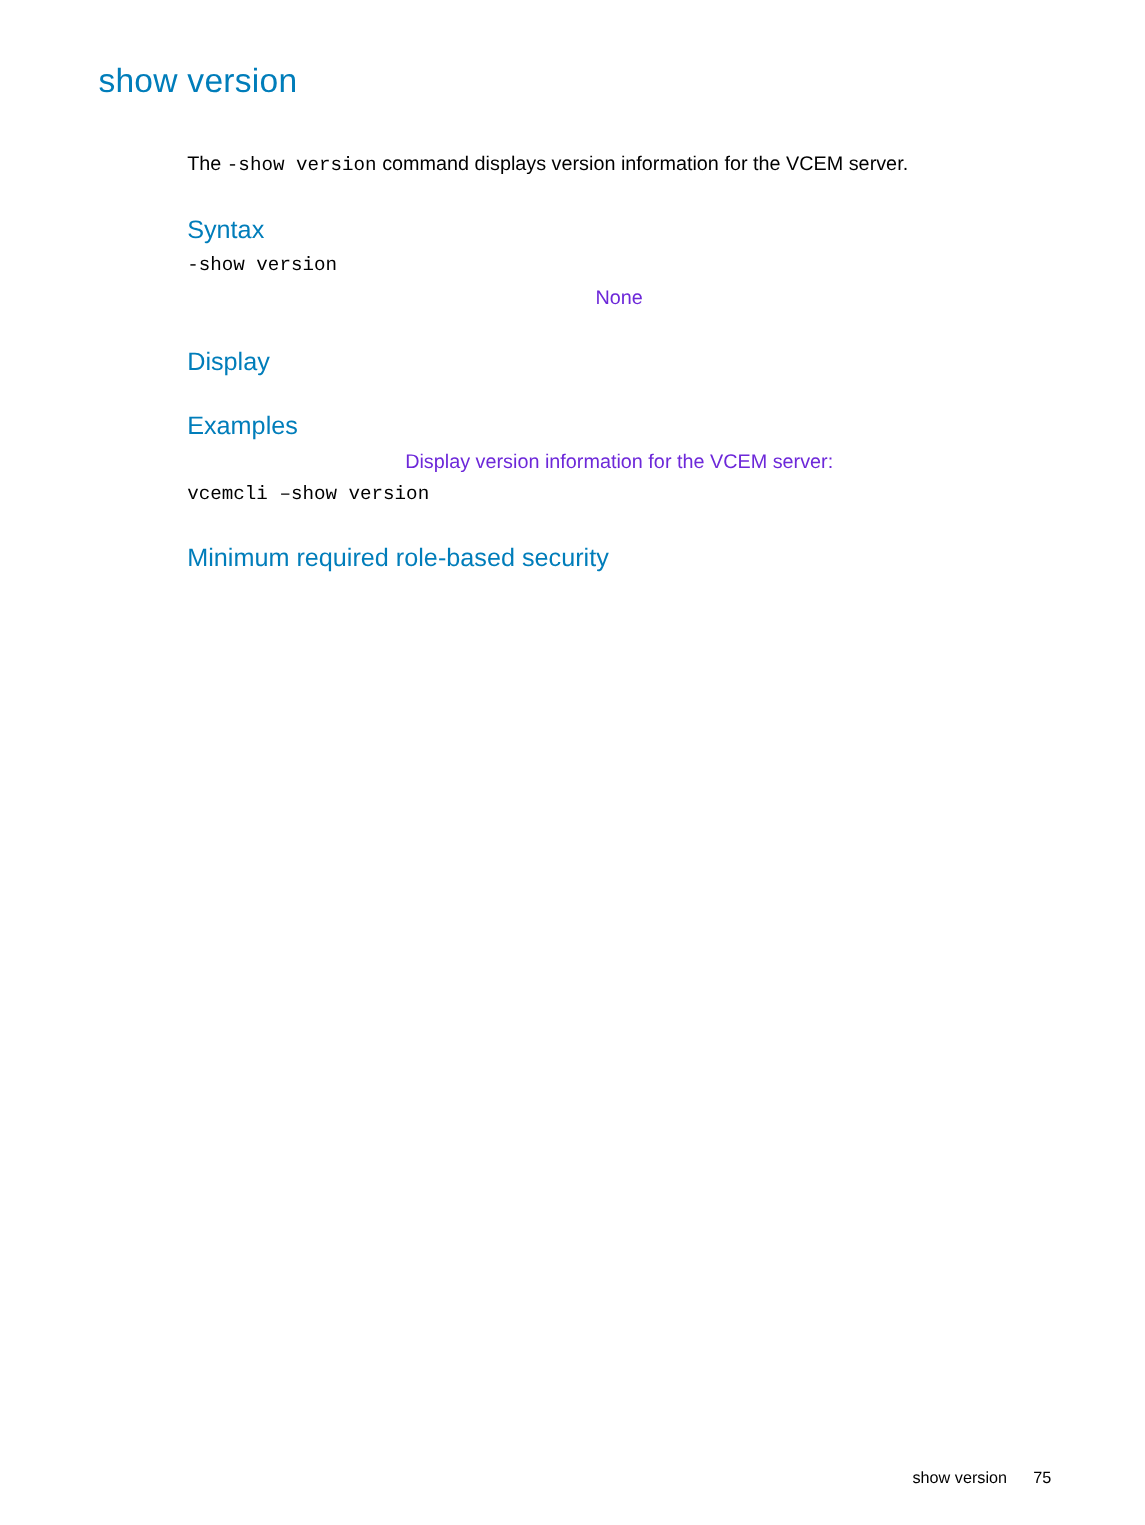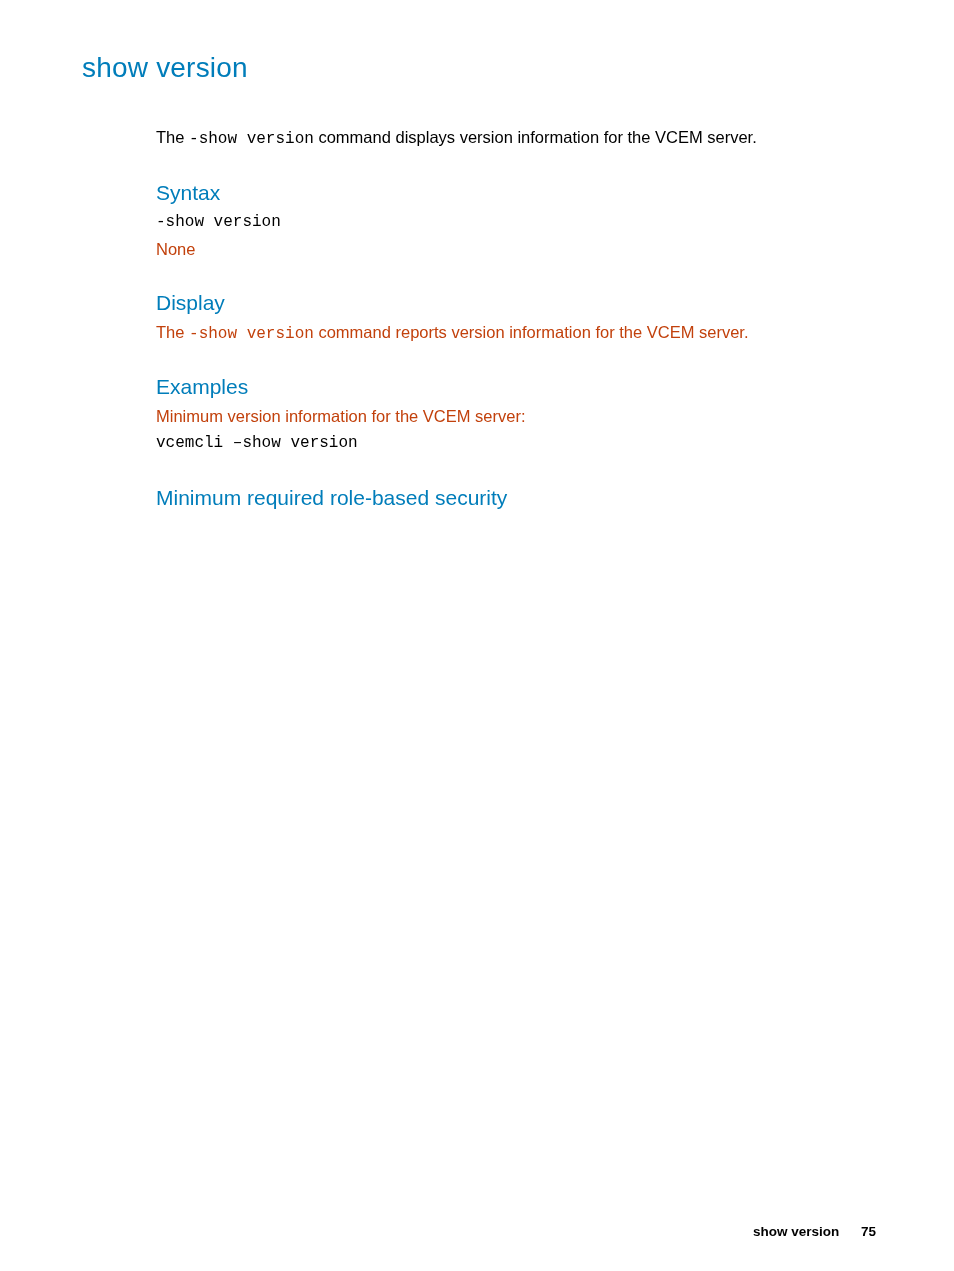--- a/index.html
+++ b/index.html
@@ -45,37 +45,38 @@
     .section-heading {
       font-size: 21px;
       font-weight: 300;
       color: #007dba;
       margin-top: 30px;
       margin-bottom: 6px;
     }
     .body-text {
       font-size: 16.5px;
       font-weight: 300;
-      color: #c2410c;
+      color: #6d28d9;
       line-height: 1.4;
       margin-bottom: 4px;
+      text-align: center;
     }
     .code-line {
       font-family: 'Courier New', Courier, monospace;
       font-size: 16px;
       color: #000000;
       line-height: 1.45;
       margin-bottom: 4px;
     }
     .footer {
       position: absolute;
       bottom: 32px;
       right: 78px;
       font-size: 13.5px;
-      font-weight: 700;
+      font-weight: 400;
       color: #000000;
     }
     .footer-title {
       display: inline;
     }
     .footer-page {
       display: inline;
       margin-left: 18px;
     }
   </style>
@@ -89,26 +90,23 @@
   <p class="intro-text">
     <span>The </span><span class="mono">-show version</span><span> command displays version information for the VCEM server.</span>
   </p>
 
   <h2 class="section-heading">Syntax</h2>
   <p class="code-line">-show version</p>
 
   <p class="body-text">None</p>
 
   <h2 class="section-heading">Display</h2>
-  <p class="body-text">
-    <span>The </span><span class="mono">-show version</span><span> command reports version information for the VCEM server.</span>
-  </p>
 
   <h2 class="section-heading">Examples</h2>
-  <p class="body-text">Minimum version information for the VCEM server:</p>
+  <p class="body-text">Display version information for the VCEM server:</p>
   <p class="code-line">vcemcli –show version</p>
 
   <h2 class="section-heading">Minimum required role-based security</h2>
 
 </div>
 
 <div class="footer">
   <span class="footer-title">show version</span>
   <span class="footer-page">75</span>
 </div>

